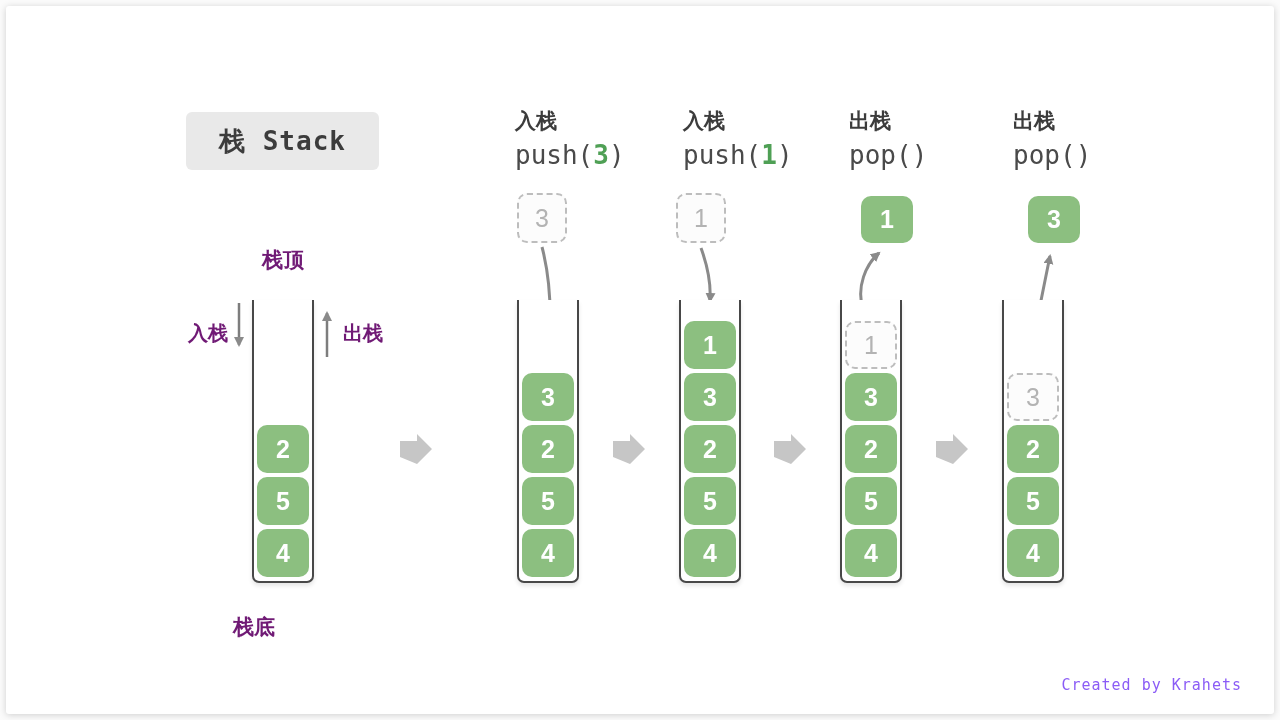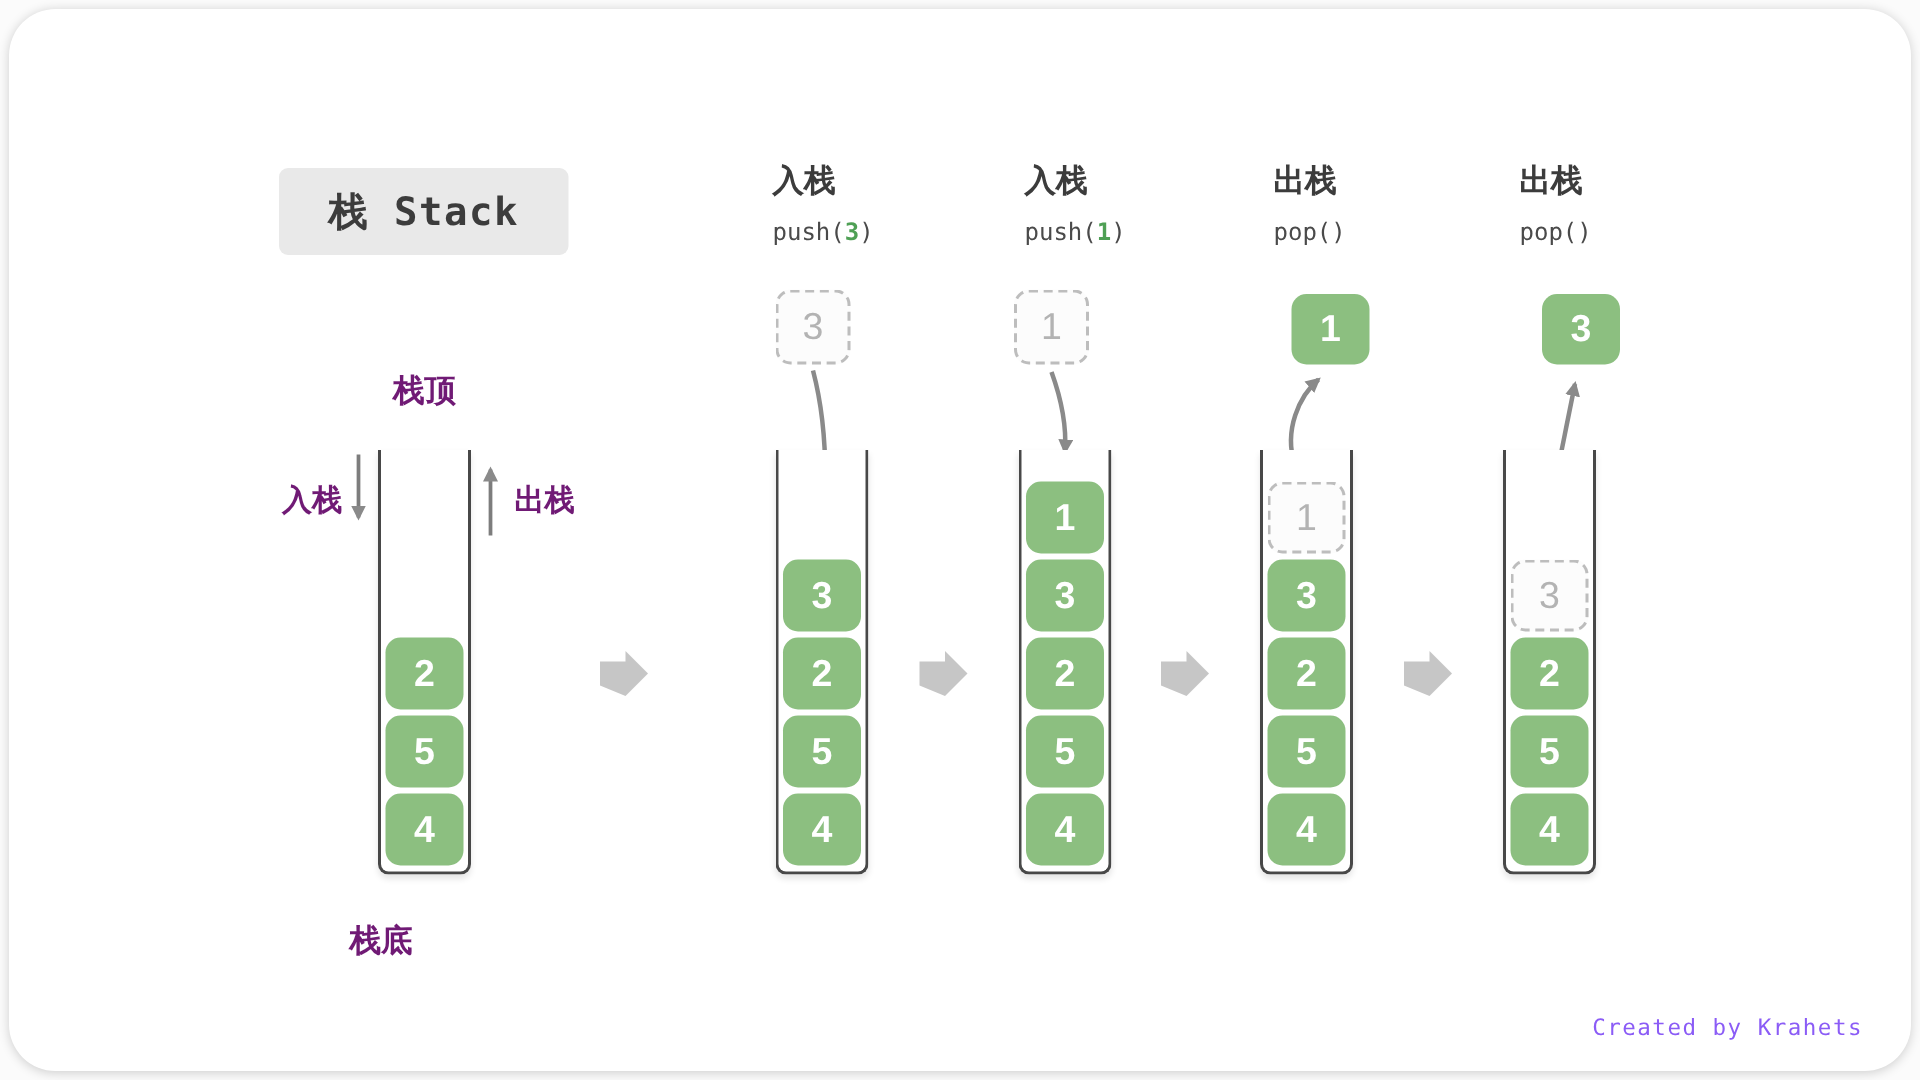--- a/index.html
+++ b/index.html
@@ -1,34 +1,34 @@
 <!DOCTYPE html>
 <html style="--green: #8CBF80;"><head>
 <meta charset="utf-8">
 <style>
   * { margin: 0; padding: 0; box-sizing: border-box; }
   html, body { width: 1280px; height: 720px; background: #fbfbfb; overflow: hidden;
                font-family: "Liberation Sans", sans-serif; }
   .canvas { position: absolute; left: 6px; top: 6px; width: 1268px; height: 708px;
-            background: #ffffff; border-radius: 31px;
+            background: #ffffff; border-radius: 3px;
             box-shadow: 0 1px 7px rgba(0,0,0,0.18); }
   .abs { position: absolute; }
   .overlay { position: absolute; left: -6px; top: -6px; width: 1280px; height: 720px;
              pointer-events: none; }
 
   .title-box { left: 180px; top: 106px; width: 193px; height: 58px;
                background: #e9e9e9; border-radius: 6px;
                display: flex; align-items: center; justify-content: center;
                font-family: "DejaVu Sans Mono", "Liberation Mono", monospace;
                font-weight: 700; font-size: 26px; color: #3c3c3c; letter-spacing: 1px; }
 
   .op { top: 100px; width: 160px; }
   .op-name { font-size: 21px; font-weight: 700; color: #3c3c3c; line-height: 30px; }
   .op-code { font-family: "DejaVu Sans Mono", "Liberation Mono", monospace;
-             font-size: 16px; color: #4a4a4a; line-height: 32px; margin-top: 3px; }
+             font-size: 26px; color: #4a4a4a; line-height: 32px; margin-top: 3px; }
   .op-arg  { font-weight: 700; }
 
   .ann { font-size: 21px; font-weight: 700; color: #701a75; }
   .ann-top    { left: 227px; top: 240px; width: 100px; text-align: center; }
   .ann-bottom { left: 227px; top: 607px; width: 100px; text-align: left; }
   .ann-push   { left: 142px; top: 314px; width: 80px; text-align: right; font-size: 20px; }
   .ann-pop    { left: 337px; top: 314px; width: 80px; text-align: left;  font-size: 20px; }
 
   .stack { position: absolute; width: 62px; height: 283px; top: 294px;
            border-left: 2px solid #484848; border-right: 2px solid #484848;

